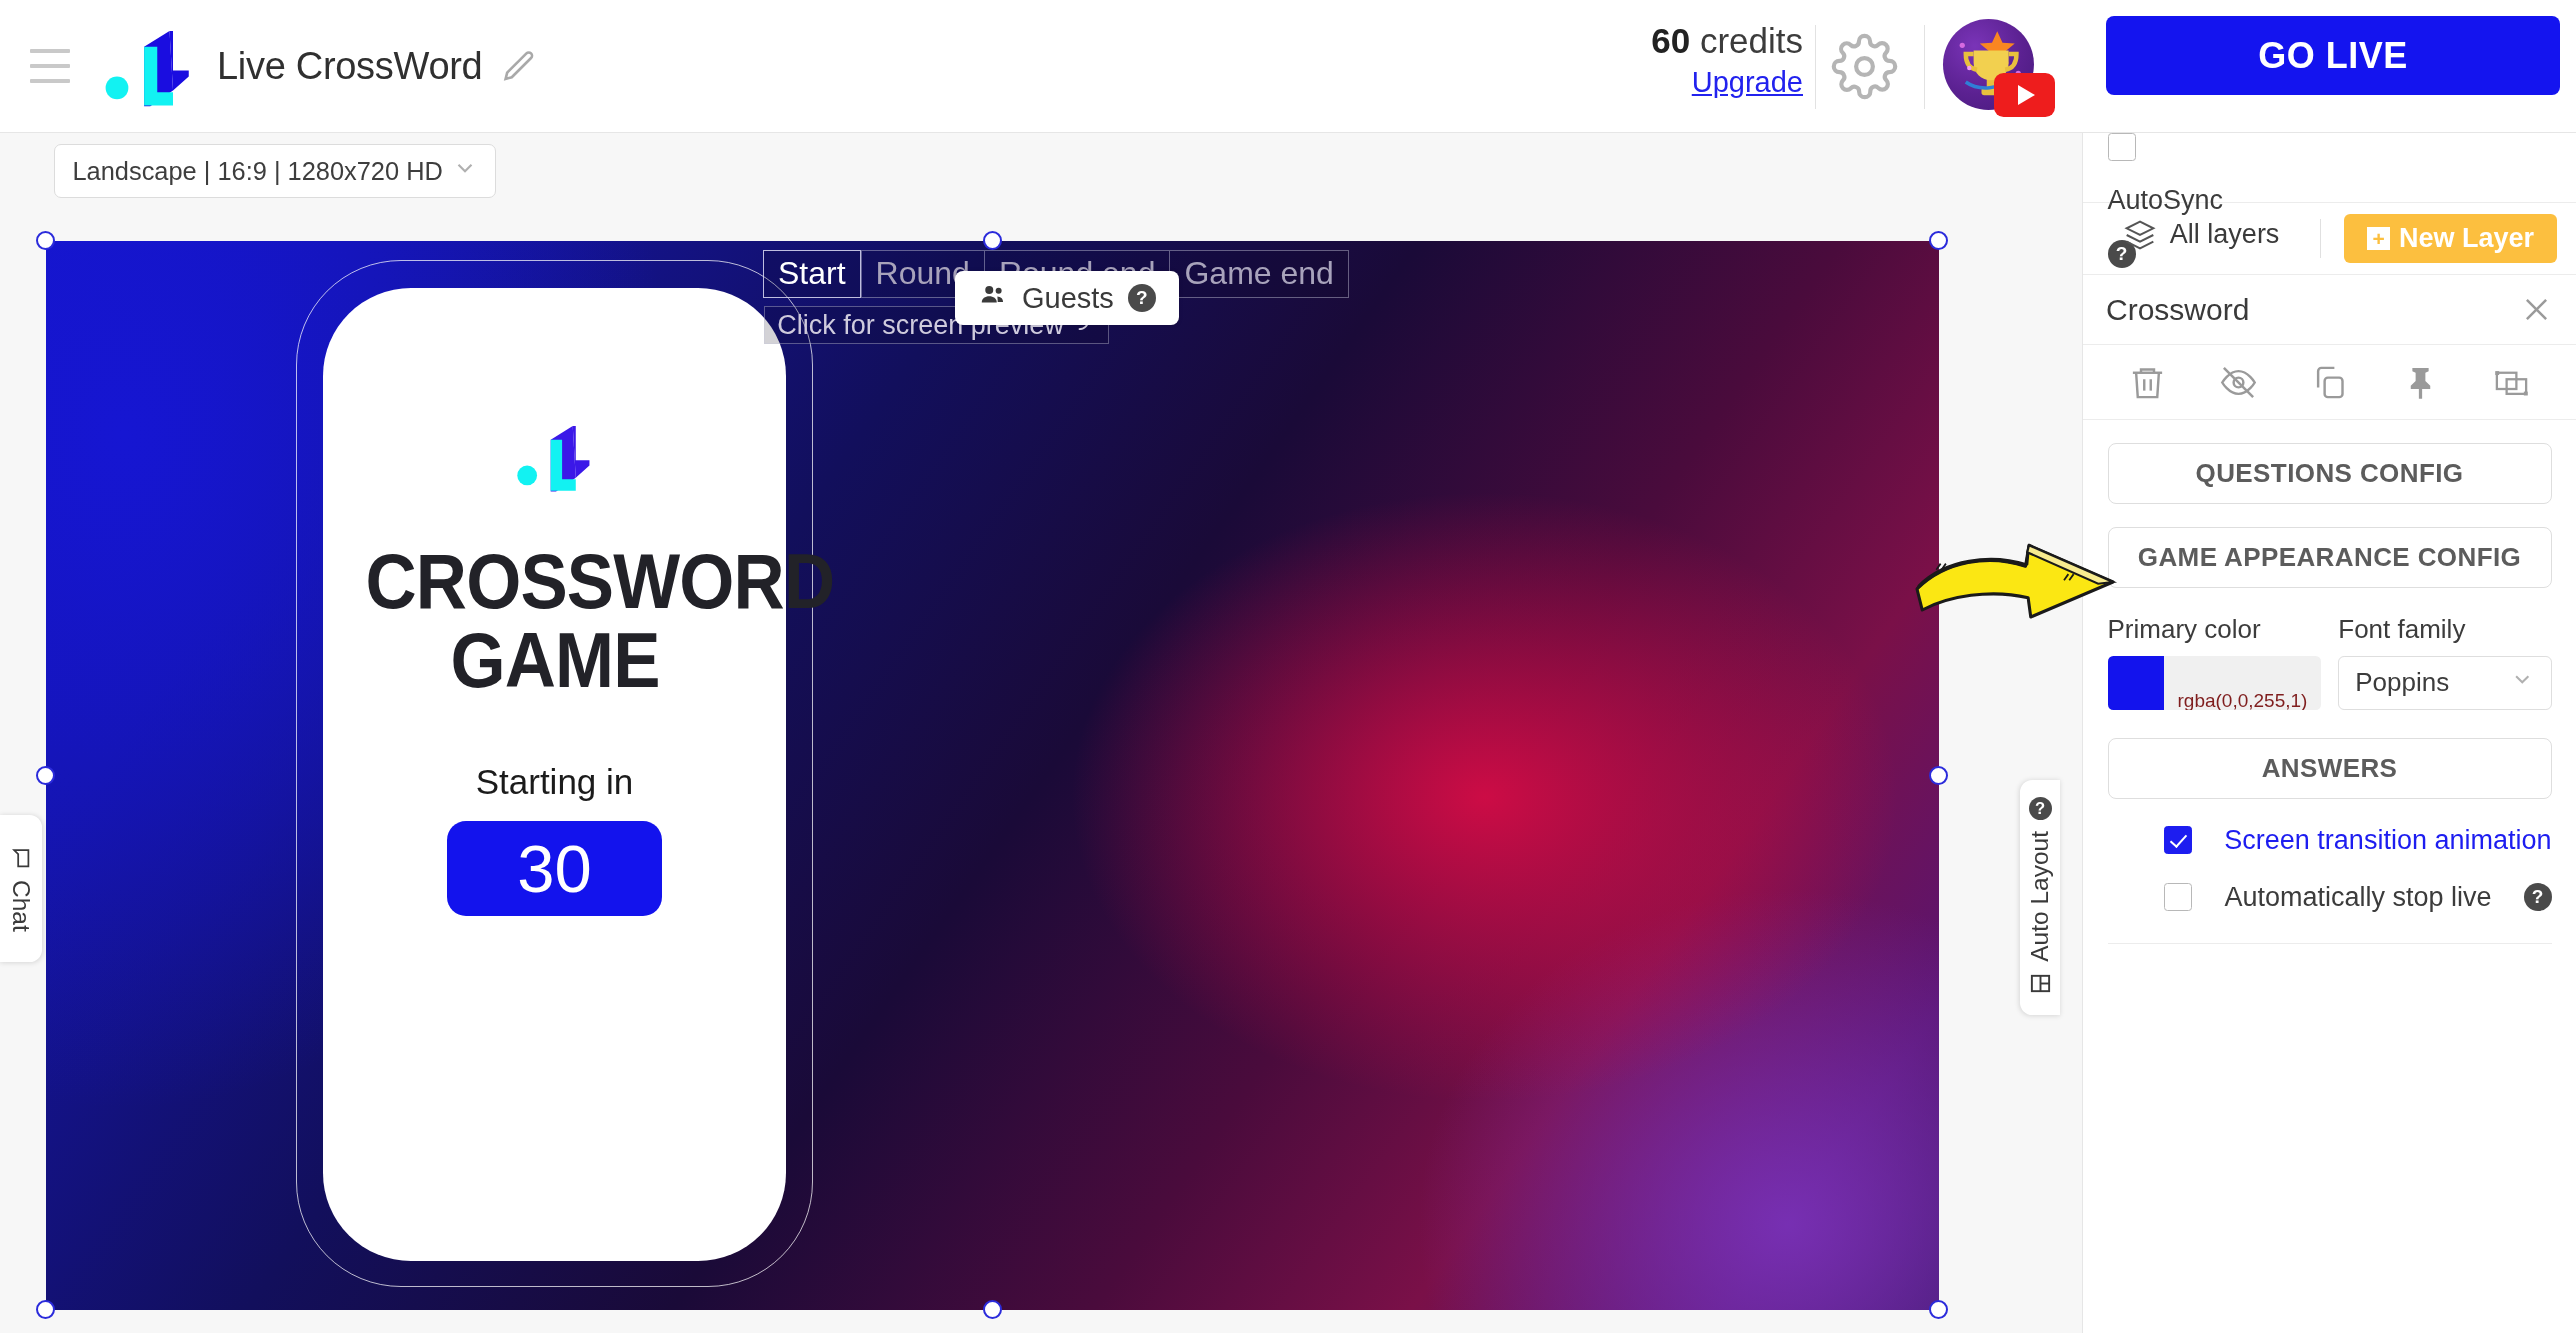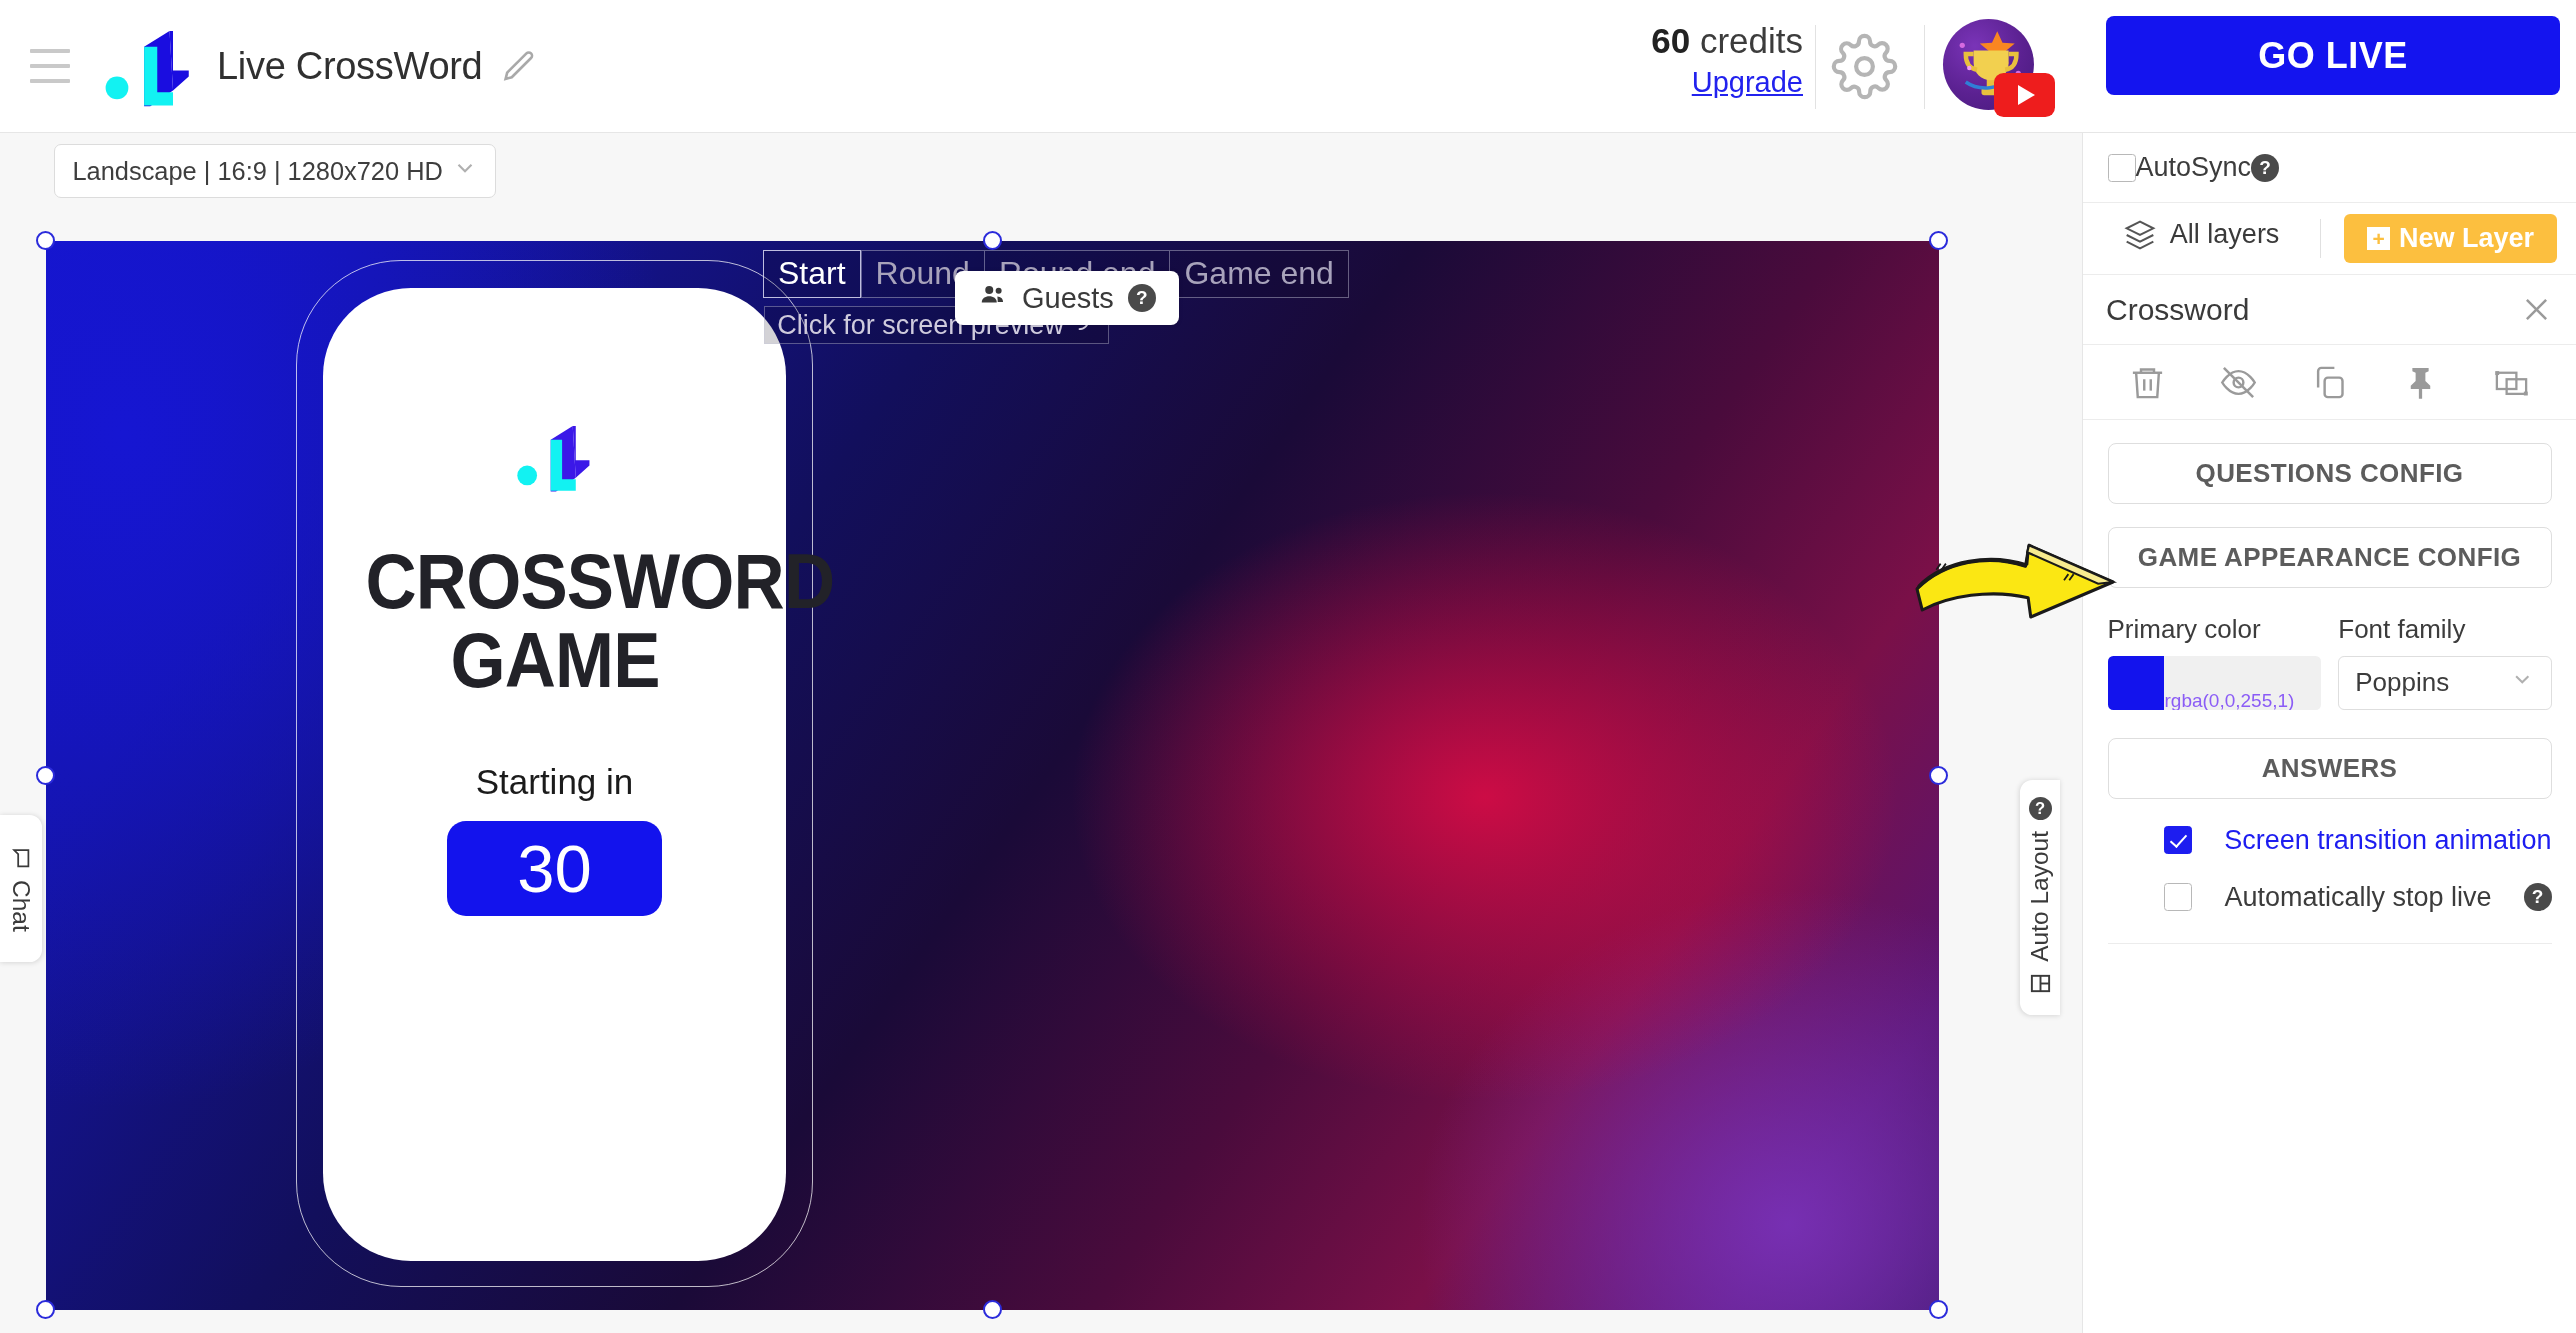--- a/index.html
+++ b/index.html
@@ -156,22 +156,23 @@
 
   
   .yellow-arrow { position: absolute; left: 1910px; top: 526px; width: 210px; height: 105px; z-index: 60; }
 
   
   .rpanel {
     position: absolute; top: 133px; left: 2082px; width: 494px; height: 1200px;
     background: #ffffff; border-left: 0.9px solid #e6e6e6;
   }
   .autosync-row {
-    height: 70px; display: flex; align-items: center; gap: 0; padding: 0 24.5px;
+    height: 70px; display: flex; align-items: flex-start; gap: 24px; padding: 0 24.5px;
     border-bottom: 0.9px solid #ececec;
+    flex-direction: column;
   }
   .cbox { width: 28px; height: 28px; border: 1.8px solid #b8b8b8; border-radius: 3.5px; background: #fff; cursor: pointer; flex: 0 0 auto; }
   .cbox.checked { background: #1d1df0; border-color: #1d1df0; position: relative; }
   .cbox.checked::after {
     content: ""; position: absolute; left: 8.8px; top: 3.5px; width: 7px; height: 14px;
     border: solid #fff; border-width: 0 2.6px 2.6px 0; transform: rotate(42deg);
   }
   .rlabel { font-size: 27px; color: #3c3c3c; }
 
   .layers-row {
@@ -209,21 +210,21 @@
     font-size: 26px; font-weight: bold; color: #5c5c5c; letter-spacing: 0.4px; cursor: pointer;
   }
   .field-row { display: flex; margin: 26px 24.5px 0 24.5px; gap: 17.5px; }
   .field { flex: 1; }
   .field-label { font-size: 26px; color: #3c3c3c; margin-bottom: 10.5px; }
   .color-input {
     height: 54px; background: #f0f0f0; border-radius: 5.3px; display: flex; align-items: center;
     overflow: hidden; cursor: pointer;
   }
   .color-swatch { width: 56px; height: 54px; background: #1313ed; flex: 0 0 auto; }
-  .color-text { font-size: 19px; color: #8b5cf6; padding-left: 1px; margin-top: 37px; }
+  .color-text { font-size: 19px; color: #7f1d1d; padding-left: 14px; margin-top: 37px; }
   .select-input {
     height: 54px; border: 0.9px solid #dedede; border-radius: 6.1px; display: flex; align-items: center;
     padding: 0 16px; font-size: 26px; color: #3c3c3c; cursor: pointer;
   }
   .select-input .caret { margin-left: auto; }
   .opt-row { display: flex; align-items: center; gap: 32px; margin: 26px 24.5px 0 24.5px; justify-content: flex-end; }
   .opt-blue { font-size: 27px; color: #1d1df0; }
   .panel-sep { height: 0.9px; background: #ececec; margin: 30px 24.5px 0 24.5px; }
   .tutorial-link {
     margin: 26px 24.5px 0 24.5px; font-size: 27px; color: #1d1df0; font-weight: bold; cursor: pointer;

